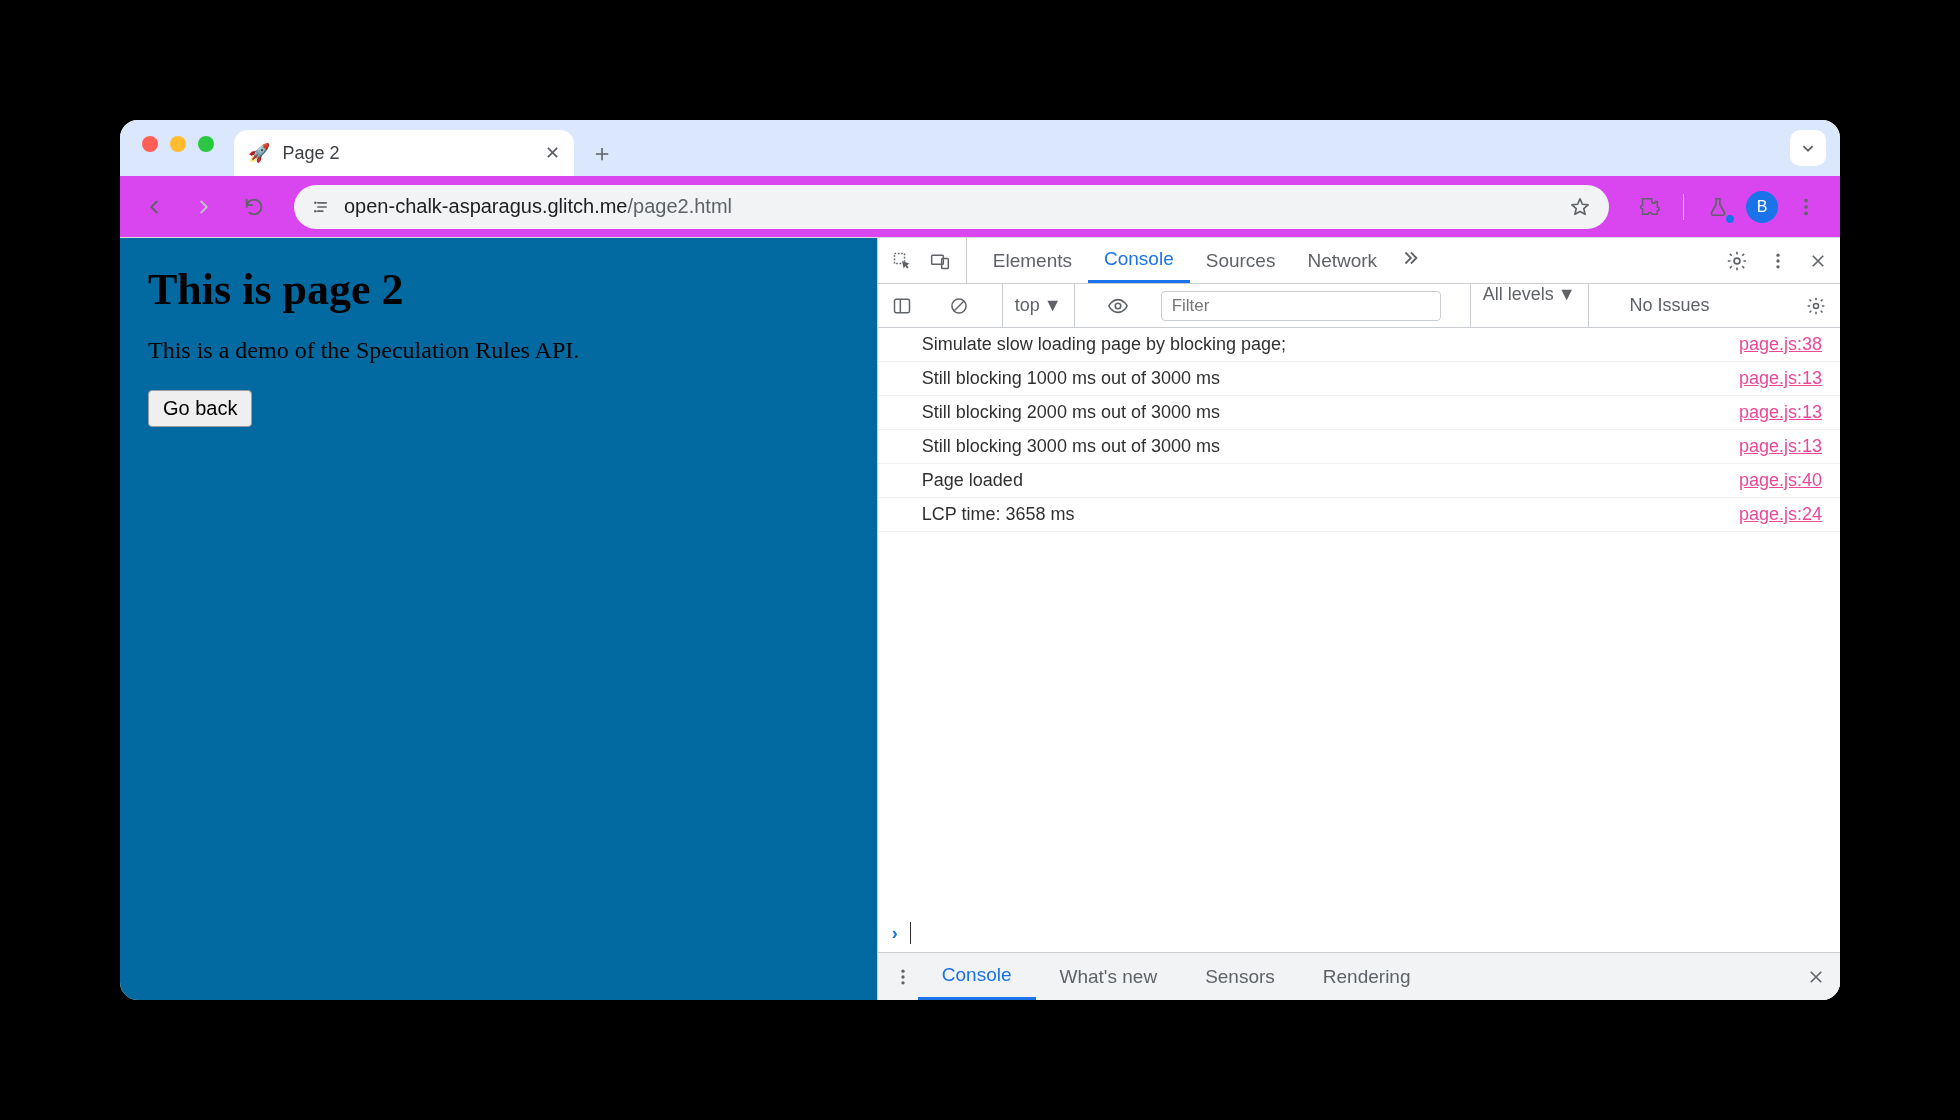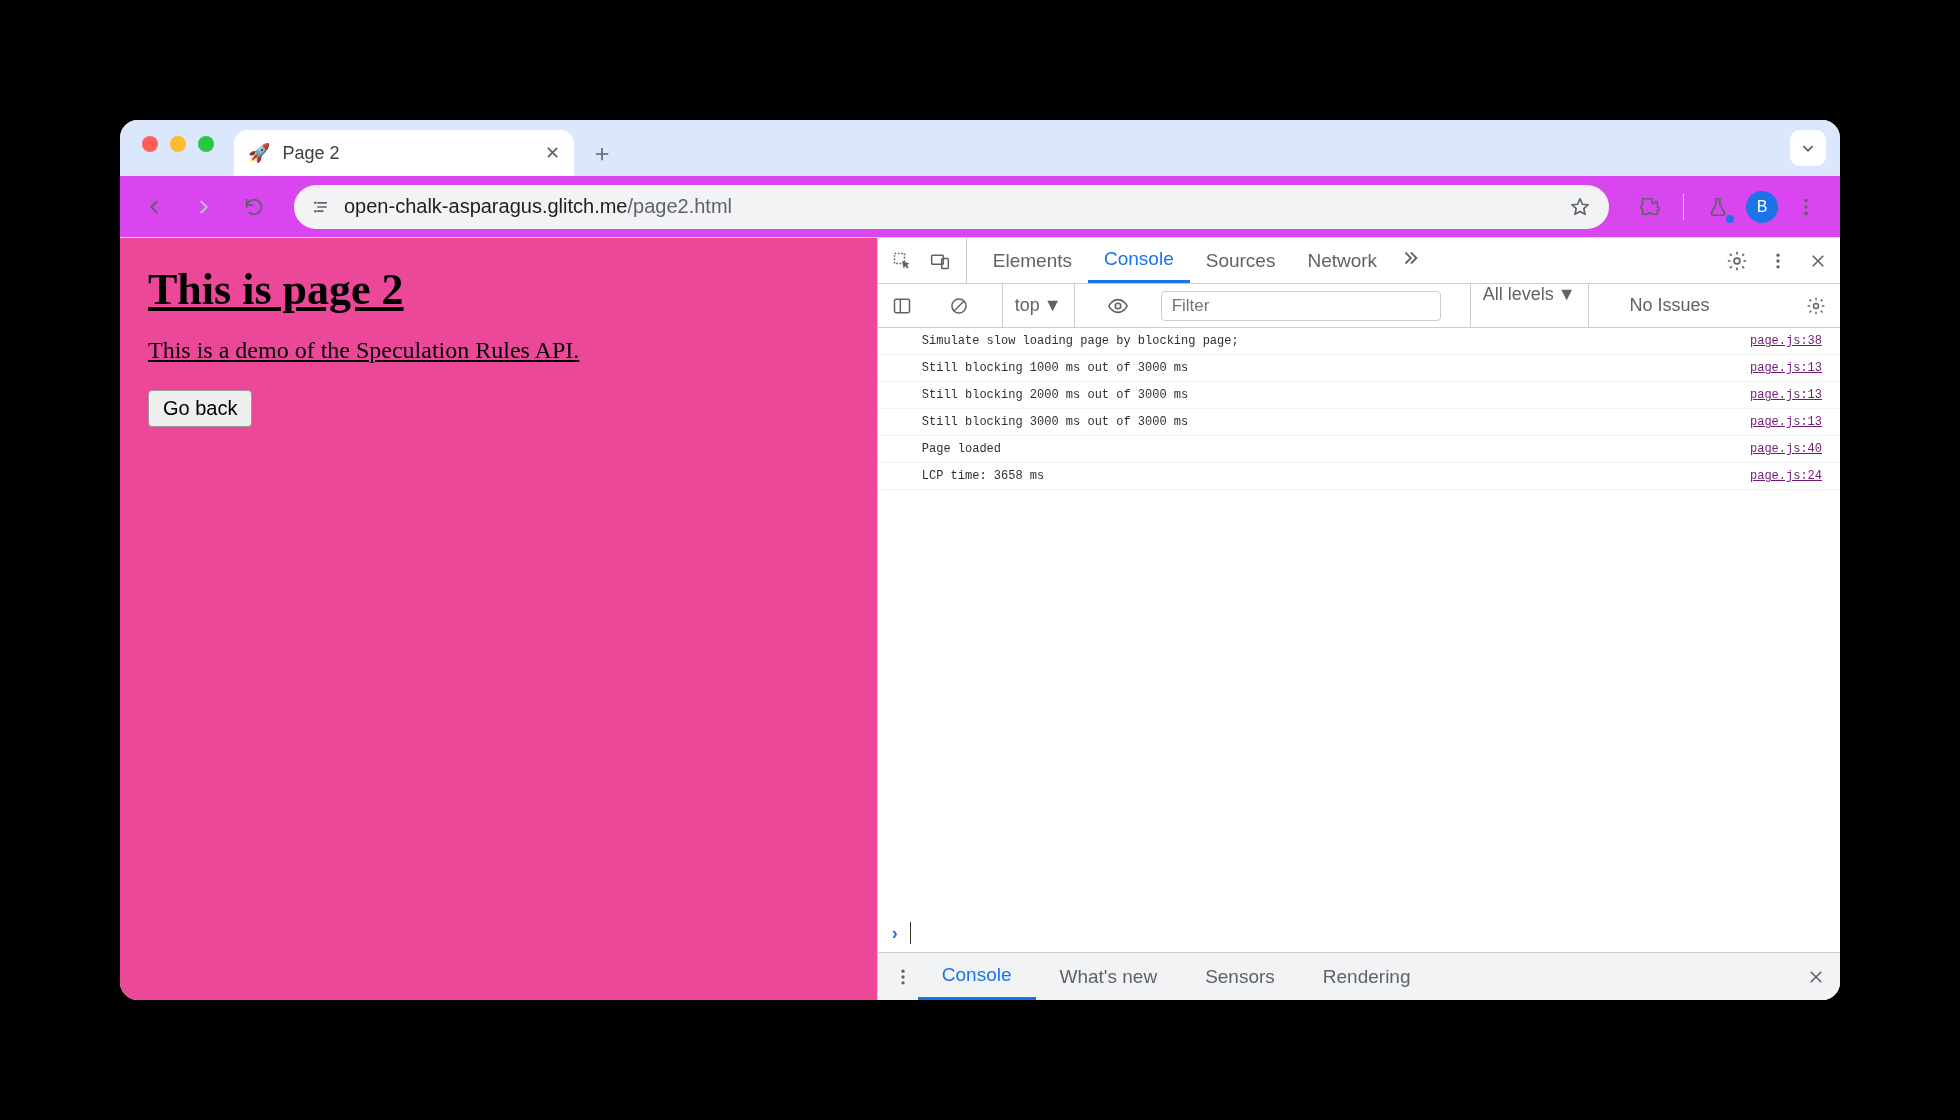--- a/index.html
+++ b/index.html
@@ -83,23 +83,22 @@
   .omnibox .url .host{color:#202124;}
   .omnibox .url .path{color:#5f6368;}
   .omnibox .star{color:#5f6368;font-size:22px;}
   .toolbar-right{display:flex;align-items:center;gap:8px;}
   .vdiv{width:1px;height:26px;background:#dadce0;margin:0 6px;}
   .avatar{width:32px;height:32px;border-radius:50%;background:#1a73e8;color:#fff;
     display:flex;align-items:center;justify-content:center;font-size:16px;font-weight:500;}
   
   .content{flex:1;display:flex;min-height:0;}
   .page{
-    width:44%; padding:26px 28px; background:#ec4899;
+    width:44%; padding:26px 28px; background:#0369a1;
     font-family: "Times New Roman", Times, serif;
-    text-decoration: underline;
   }
   .page h1{font-size:44px;font-weight:700;margin-bottom:22px;}
   .page p{font-size:24px;margin-bottom:26px;}
   .page button{
     font-family: -apple-system, Arial, sans-serif;
     font-size:20px; padding:6px 14px; background:#efefef;
     border:1px solid #9b9b9b; border-radius:4px; cursor:pointer;
   }
   
   .devtools{
@@ -123,28 +122,28 @@
     padding:0 10px;gap:29px;color:#5f6368;font-size:18px;
   }
   .dt-subbar .ctx{display:flex;align-items:center;gap:4px;cursor:pointer;border-left:1px solid #cacdd1;border-right:1px solid #cacdd1;padding:0 12px;height:100%;}
   .dt-subbar input.filter{
     width:280px;height:30px;border:1px solid #cacdd1;border-radius:4px;
     padding:0 10px;font-size:17px;color:#000000;background:#fff;
   }
   .dt-subbar .levels{display:flex;align-items:flex-start;gap:4px;cursor:pointer;border-left:1px solid #cacdd1;border-right:1px solid #cacdd1;padding:0 12px;height:100%;}
   .dt-subbar .noissues{padding:0 12px;}
   .console-logs{
-    flex:1;overflow:auto;font-family:Liberation Mono, monospace;font-size:12px;color:#303030;
+    flex:1;overflow:auto;font-family:Liberation Sans, sans-serif;font-size:18px;color:#303030;
   }
   .log-row{
     display:flex;justify-content:space-between;align-items:center;
     padding:6px 18px 6px 44px;border-bottom:1px solid #f0f0f0;
   }
   .log-row .msg{white-space:pre;}
-  .log-row .src{color:#701a75;text-decoration:underline;cursor:pointer;}
+  .log-row .src{color:#ec4899;text-decoration:underline;cursor:pointer;}
   .prompt{padding:8px 14px;display:flex;align-items:center;gap:12px;}
   .prompt .chev{color:#1a73e8;font-weight:bold;font-size:18px;}
   .prompt .cursor{width:1px;height:22px;background:#303030;}
   
   .drawer{
     height:48px;border-top:1px solid #cacdd1;background:#f1f3f4;
     display:flex;align-items:center;padding:0 10px;gap:0;color:#5f6368;
   }
   .drawer .dtab{
     padding:0 24px;font-size:19px;height:100%;display:flex;align-items:center;cursor:pointer;

